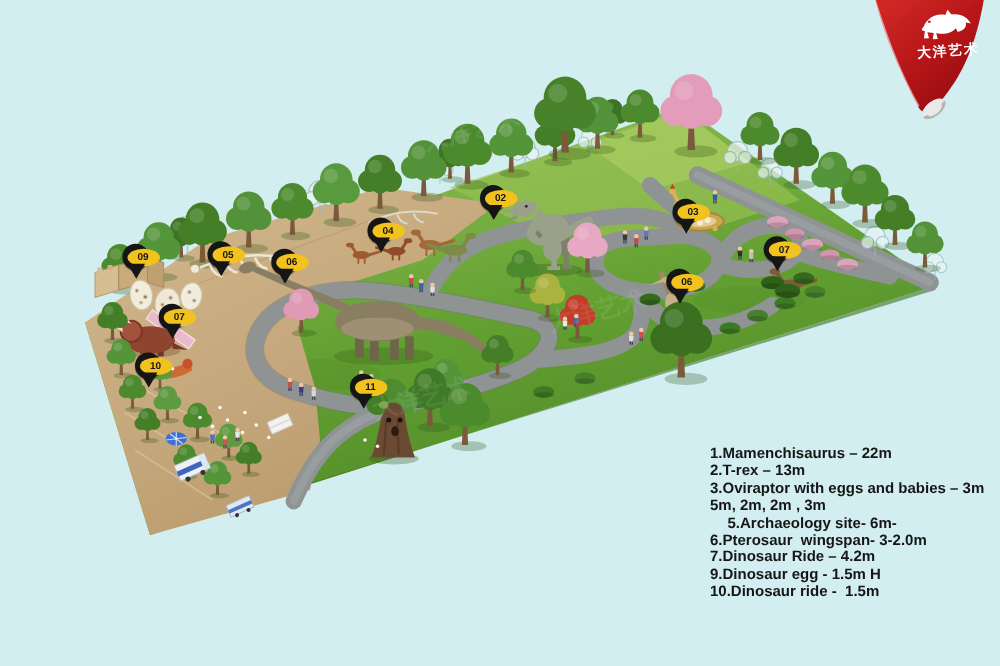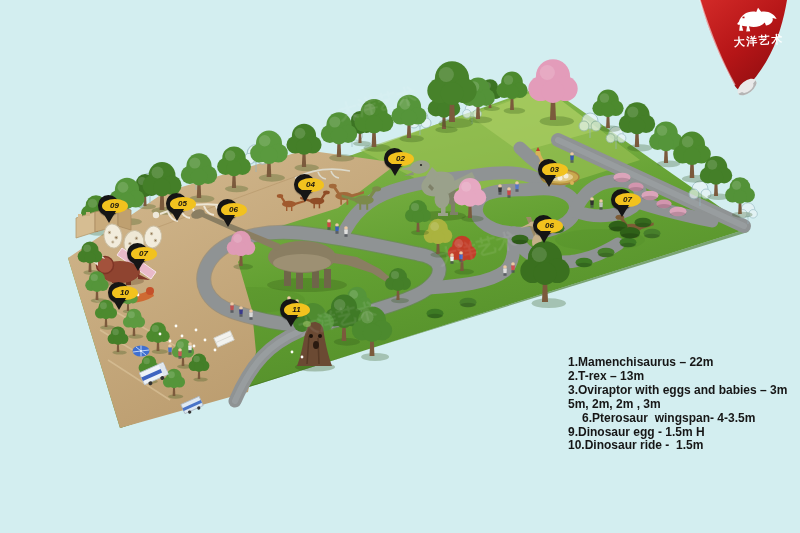--- a/index.html
+++ b/index.html
@@ -8,21 +8,21 @@
   svg{display:block;}
   #scene{position:absolute;left:0;top:0;}
   
   .pin{position:absolute;width:22px;height:30px;z-index:30;}
   .pin-head{position:absolute;left:0;top:0;width:21px;height:21px;background:#151515;border-radius:50%;
             box-shadow:0 1px 1px rgba(0,0,0,.35);}
   .pin::after{content:"";position:absolute;left:10.5px;top:16px;transform:translateX(-50%);
               border:7px solid transparent;border-bottom:0;border-top:12px solid #151515;}
   .pin-badge{position:absolute;left:3.5px;top:3.5px;width:26px;height:14px;background:#f2c21e;
              border-radius:50%;display:flex;align-items:center;justify-content:center;
-             font-size:8px;font-weight:700;color:#171310;letter-spacing:0;font-style:italic;}
+             font-size:8px;font-weight:700;color:#171310;letter-spacing:0;}
   
   #legend{position:absolute;left:568px;top:356px;color:#161616;font-size:12px;font-weight:700;
           line-height:13.9px;z-index:20;}
   #legend .lrow{white-space:pre;}
   #legend .lrow:nth-child(5){padding-left:14px;}
   
   #logo{position:absolute;left:690px;top:0;width:110px;height:100px;z-index:40;}
   #logo .brand{font-size:11px;font-weight:700;fill:#ffffff;letter-spacing:1.5px;}
 </style>
 </head>
@@ -468,21 +468,23 @@
 <div class="pin" style="left:280px;top:299px">
   <span class="pin-head"></span>
   <span class="pin-badge">11</span>
     </div>
 
 <div id="legend">
   <div class="lrow">1.Mamenchisaurus – 22m</div>
   <div class="lrow">2.T-rex – 13m</div>
   <div class="lrow">3.Oviraptor with eggs and babies – 3m</div>
   <div class="lrow">5m, 2m, 2m , 3m</div>
-  <div class="lrow">6.Pterosaur  wingspan- 4-3.5m</div>
+  <div class="lrow">5.Archaeology site- 6m-</div>
+  <div class="lrow">6.Pterosaur  wingspan- 3-2.0m</div>
+  <div class="lrow">7.Dinosaur Ride – 4.2m</div>
   <div class="lrow">9.Dinosaur egg - 1.5m H</div>
   <div class="lrow">10.Dinosaur ride -  1.5m</div>
 </div>
 
 <svg id="logo" width="110" height="100" viewBox="0 0 110 100">
   <path d="M10,0 L97,0 C94,18 88,42 76,62 C70,72 63,81 56,88 C52,92 46,90 44,84 C32,62 18,30 10,0 Z" fill="url(#ribbonG)"></path>
   <path d="M10,0 C20,32 33,64 45,85" stroke="#ffffff" stroke-width="1.4" fill="none" opacity="0.55"></path>
   <g transform="translate(57,87) rotate(-38)">
     <ellipse cx="0" cy="0" rx="11" ry="6" fill="#e9e9e9"></ellipse>
     <path d="M-11,0 A11,6 0 0 0 11,0 L7,1 A7,3.5 0 0 1 -7,1 Z" fill="#b5b5b5"></path>

